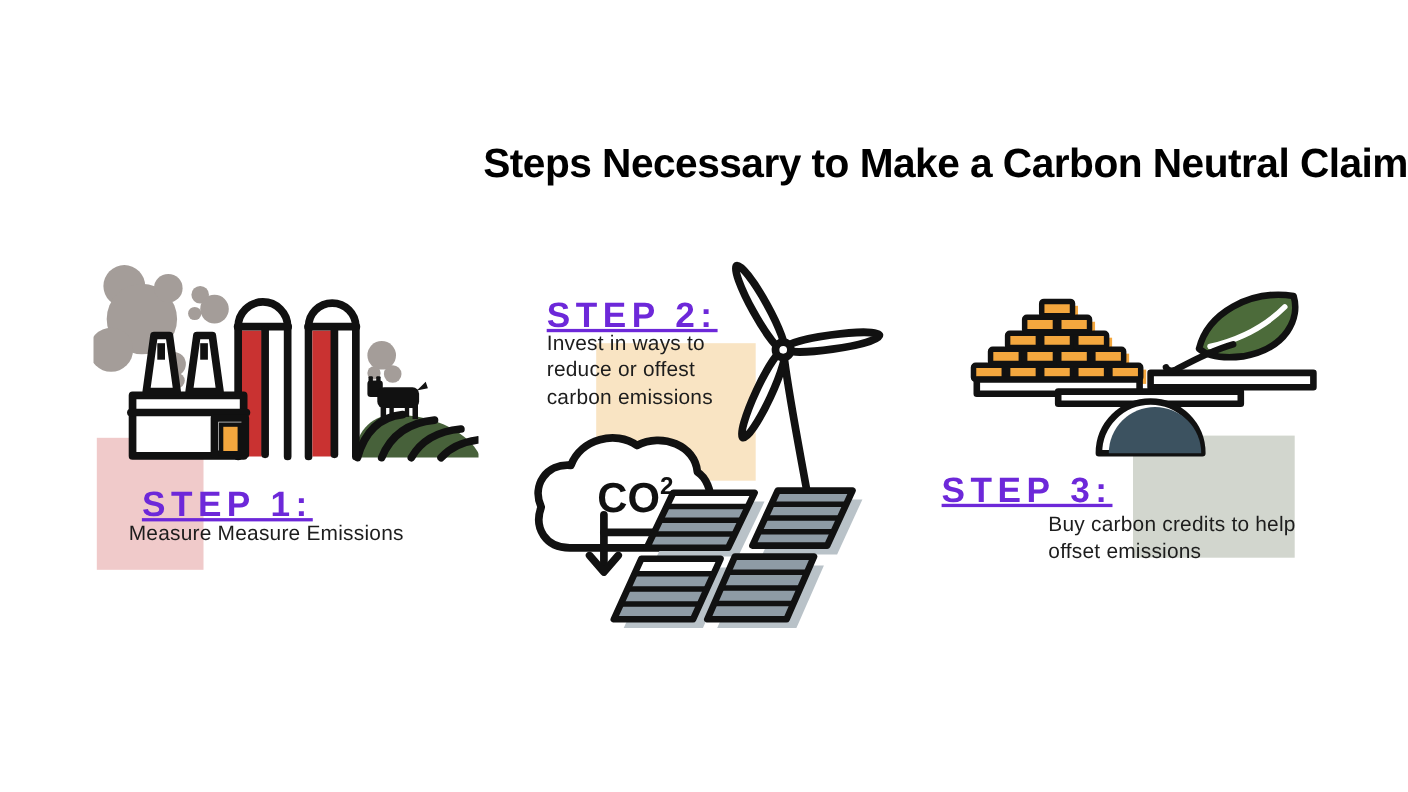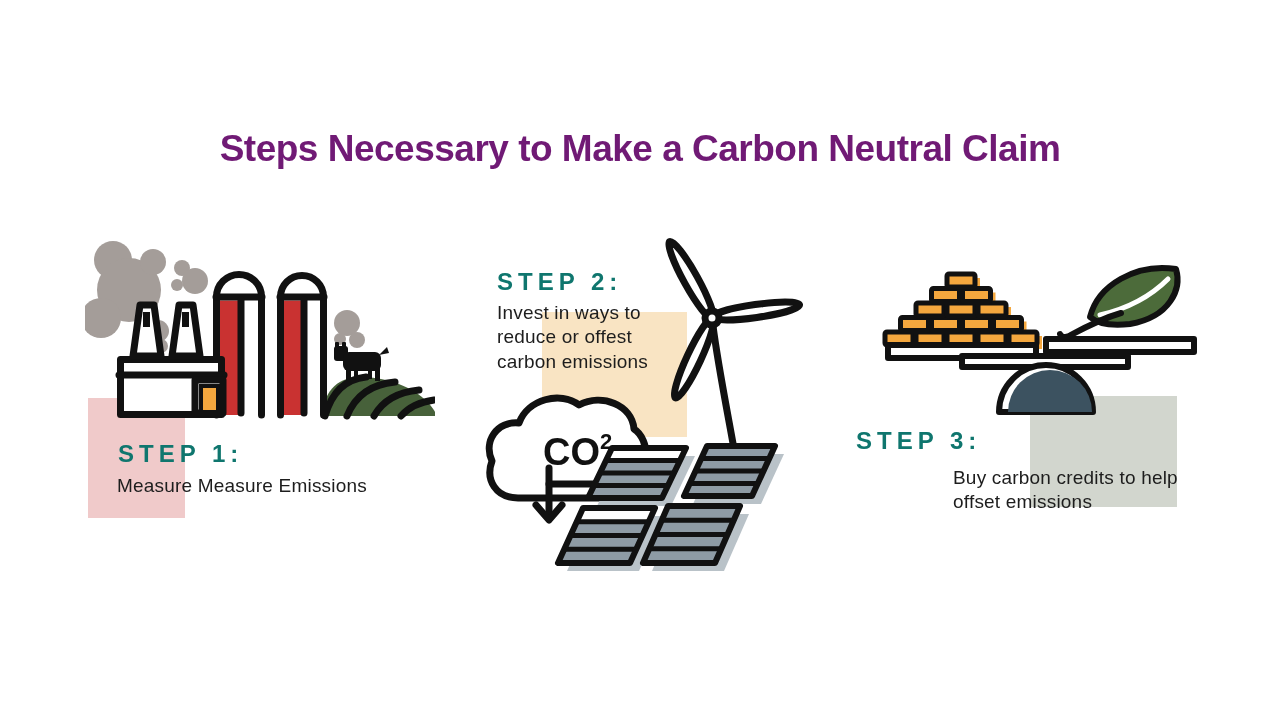--- a/index.html
+++ b/index.html
@@ -1,32 +1,32 @@
 <!DOCTYPE html>
 <html style="--ink: #111111; --smoke: #a49d99; --barn-red: #c93231; --door-gold: #f4a73e; --field-green: #47613a; --leaf-green: #4c6b3a; --panel-blue: #8e9ba5; --panel-shadow: #b9c2c8; --scale-teal: #3c5260; --accent-pink: #f0caca; --accent-tan: #f9e4c3; --accent-sage: #d2d6ce;"><head>
 <meta charset="utf-8">
 <style>
   html,body{margin:0;padding:0;background:#fff;}
   .canvas{position:relative;width:1280px;height:720px;background:#fff;overflow:hidden;
           font-family:"Liberation Sans",sans-serif;}
-  .title{position:absolute;top:128px;left:0;width:1280px;text-align:center;
-         font-size:37px;font-weight:700;letter-spacing:-0.5px;color:#701a75;z-index:3;}
+  .title{position:absolute;top:128px;left:0;width:1280px;text-align:right;
+         font-size:37px;font-weight:700;letter-spacing:-0.5px;color:#000000;z-index:3;}
   .accent{position:absolute;z-index:1;}
   .accent1{left:88px;top:398px;width:97px;height:120px;background:var(--accent-pink);}
   .accent2{left:542px;top:312px;width:145px;height:125px;background:var(--accent-tan);}
   .accent3{left:1030px;top:396px;width:147px;height:111px;background:var(--accent-sage);}
   .illus{position:absolute;z-index:2;}
   .illus1{left:85px;top:228px;}
   .illus2{left:480px;top:235px;}
   .illus3{left:878px;top:255px;}
-  .step-label{position:absolute;z-index:3;font-size:24px;font-weight:700;
-              letter-spacing:5px;color:#0f766e;white-space:nowrap;}
+  .step-label{position:absolute;z-index:3;font-size:32px;font-weight:700;
+              letter-spacing:5px;color:#6d28d9;white-space:nowrap;text-decoration:underline;}
   .step-desc{position:absolute;z-index:3;font-size:19px;font-weight:400;
              color:#1d1d1d;line-height:1.28;letter-spacing:0.2px;}
-  .l1{left:118px;top:440px;} .d1{left:117px;top:474px;width:300px;}
+  .l1{left:129px;top:440px;} .d1{left:117px;top:474px;width:300px;}
   .l2{left:497px;top:268px;} .d2{left:497px;top:301px;width:178px;}
   .l3{left:856px;top:427px;} .d3{left:932px;top:466px;width:275px;margin-left:21px;}
   
   .smoke{fill:var(--smoke);}
   .red{fill:var(--barn-red);}
   .green{fill:var(--field-green);}
   .door{fill:var(--door-gold);stroke:var(--ink);stroke-width:4;}
   .ink{fill:var(--ink);}
   .ln{fill:none;stroke:var(--ink);stroke-width:7;stroke-linecap:round;stroke-linejoin:round;}
   .ln6{fill:none;stroke:var(--ink);stroke-width:6;stroke-linecap:round;stroke-linejoin:round;}

